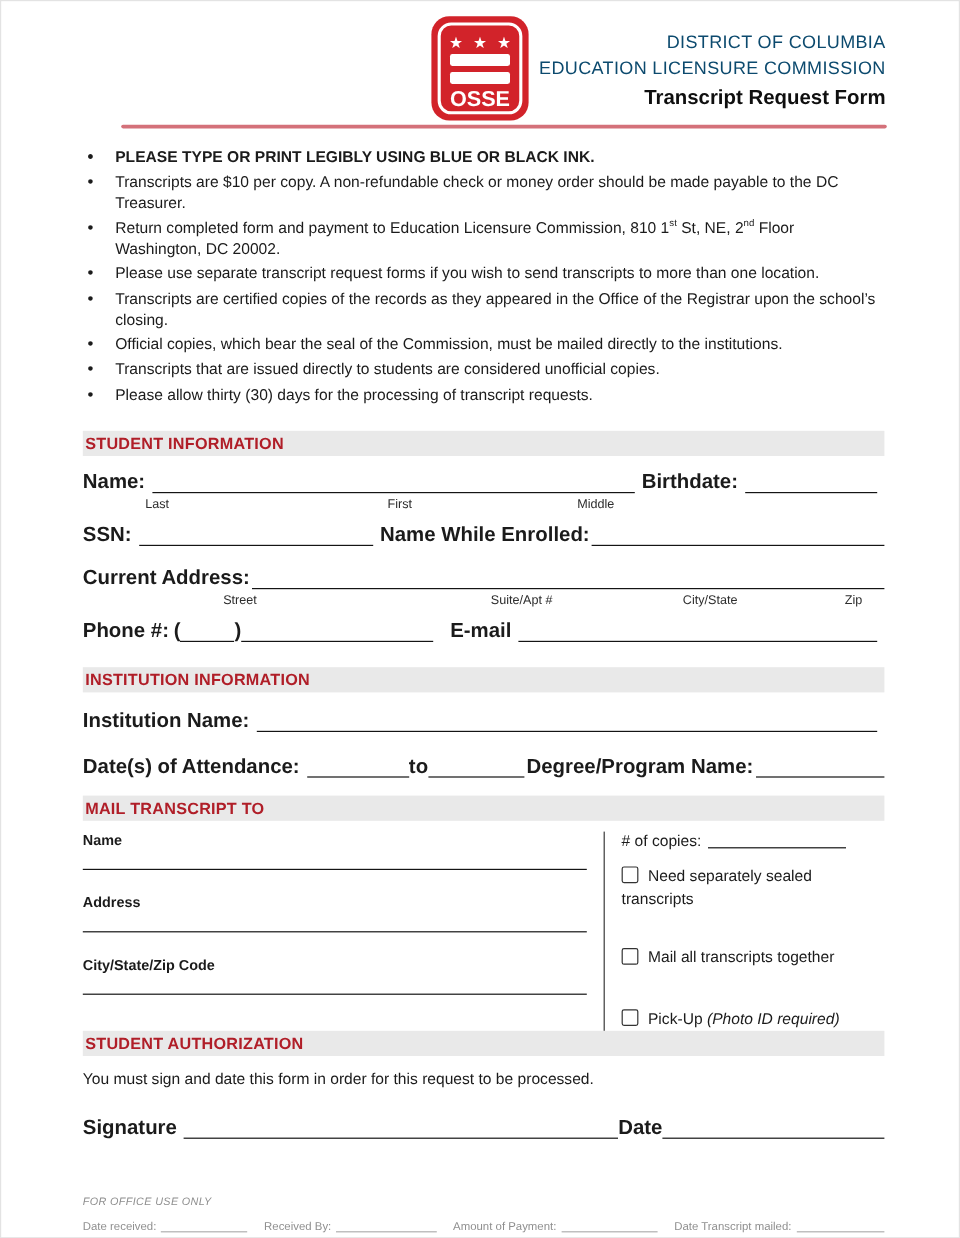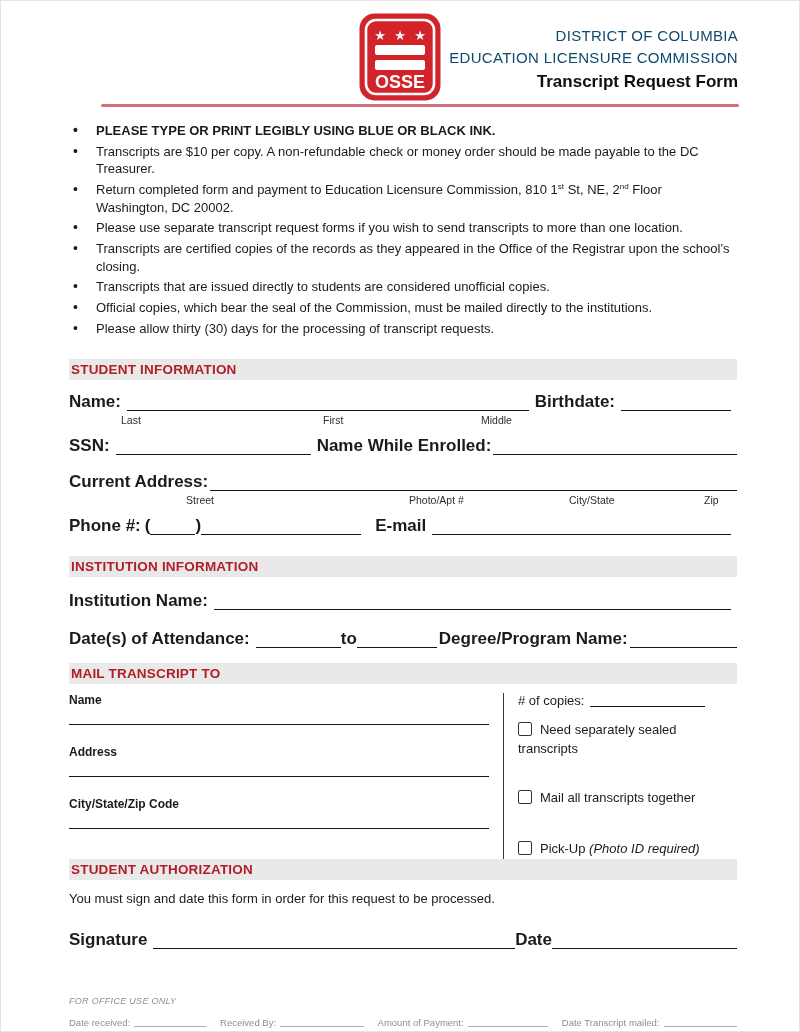--- a/index.html
+++ b/index.html
@@ -98,22 +98,22 @@
   <div class="red-rule"></div>
 
   <div class="content">
 
     <ul class="instructions" id="instruction-list">
         <li class="bold">PLEASE TYPE OR PRINT LEGIBLY USING BLUE OR BLACK INK.</li>
         <li>Transcripts are $10 per copy. A non-refundable check or money order should be made payable to the DC Treasurer.</li>
         <li>Return completed form and payment to Education Licensure Commission, 810 1<sup>st</sup> St, NE, 2<sup>nd</sup> Floor Washington, DC 20002.</li>
         <li>Please use separate transcript request forms if you wish to send transcripts to more than one location.</li>
         <li>Transcripts are certified copies of the records as they appeared in the Office of the Registrar upon the school’s closing.</li>
+        <li>Official copies, which bear the seal of the Commission, must be mailed directly to the institutions.</li>
         <li>Transcripts that are issued directly to students are considered unofficial copies.</li>
-        <li>Official copies, which bear the seal of the Commission, must be mailed directly to the institutions.</li>
         <li>Please allow thirty (30) days for the processing of transcript requests.</li>
       </ul>
 
     <div class="section-bar mt22">
       <span>STUDENT INFORMATION</span>
     </div>
 
     <div class="row mt12">
       <span class="lbl">Name:</span>
       <span class="line flex"></span>
@@ -132,21 +132,21 @@
       <span class="lbl">Name While Enrolled:</span>
       <span class="line flex m0" style="margin-left:2px"></span>
     </div>
 
     <div class="row mt16">
       <span class="lbl">Current Address:</span>
       <span class="line flex m0" style="margin-left:2px"></span>
     </div>
     <div class="sublabels">
       <span style="left:117px">Street</span>
-      <span style="left:340px">Photo/Apt #</span>
+      <span style="left:340px">Suite/Apt #</span>
       <span style="left:500px">City/State</span>
       <span style="left:635px">Zip</span>
     </div>
 
     <div class="row mt8">
       <span class="lbl">Phone #:</span>
       <span class="lbl" style="margin-left:4px">(</span>
       <span class="line w45 m0"></span>
       <span class="lbl">)</span>
       <span class="line w160 m0"></span>

